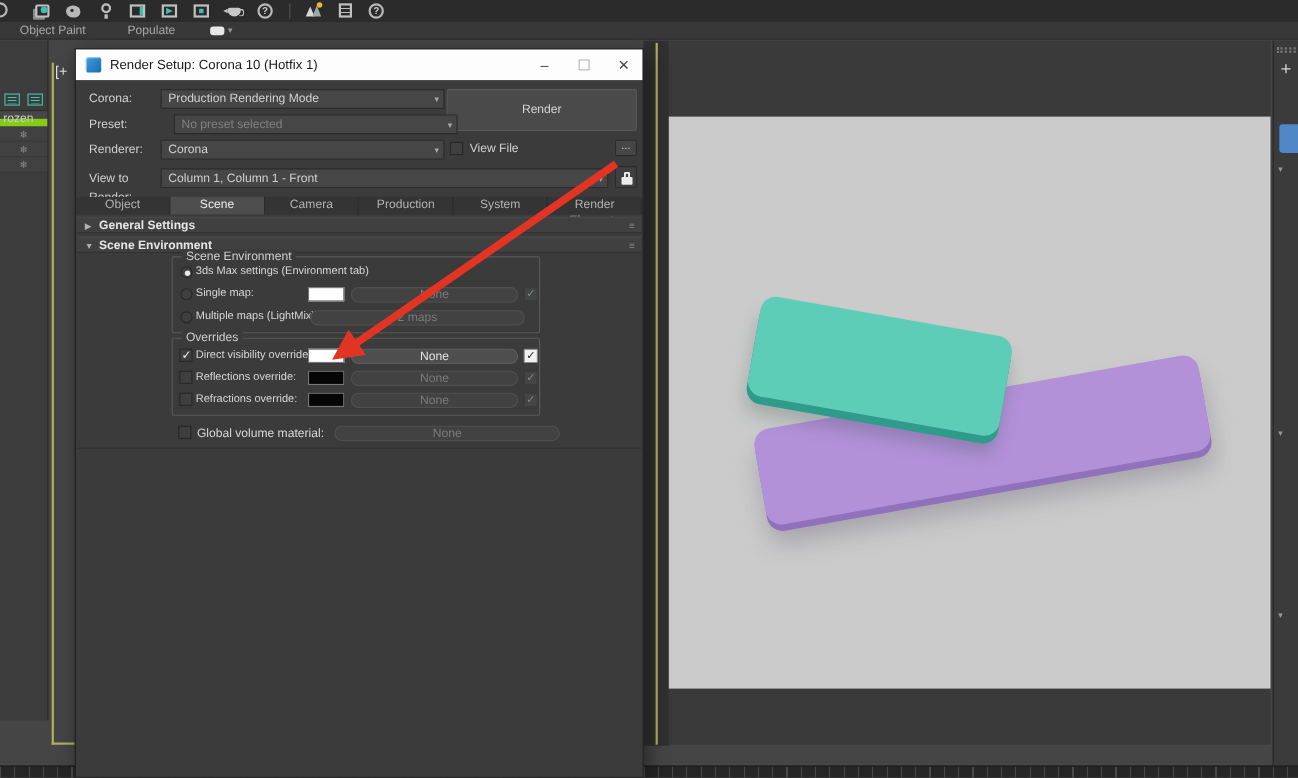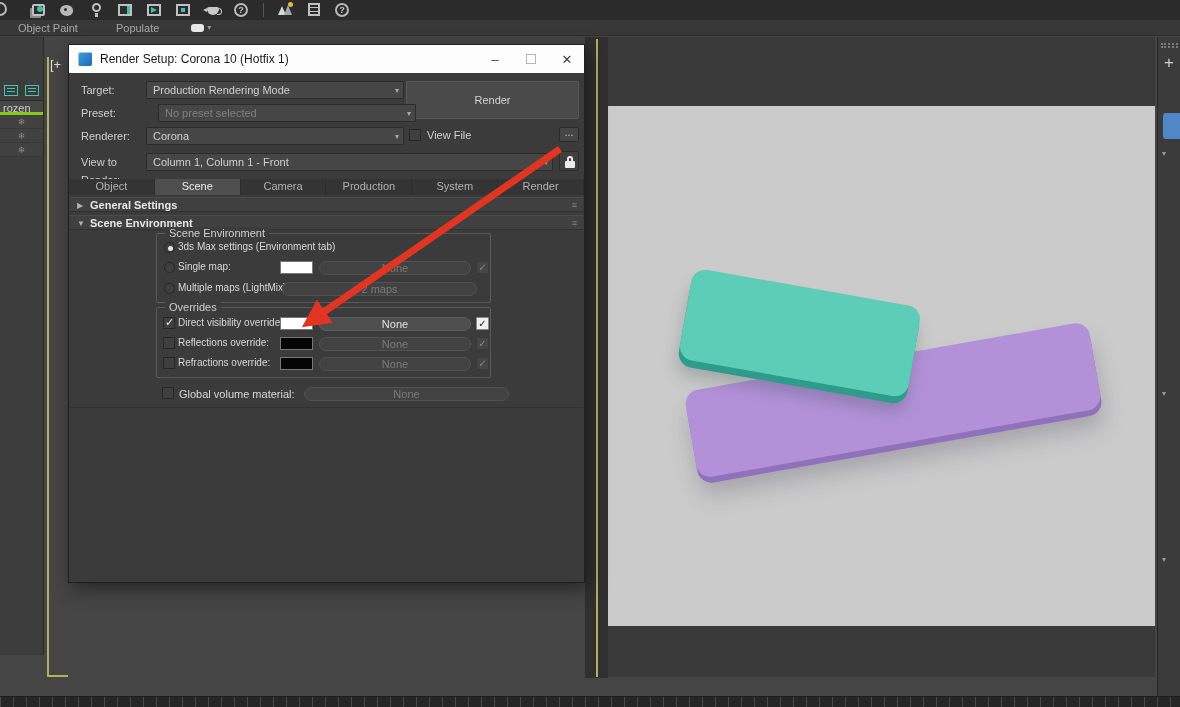--- a/index.html
+++ b/index.html
@@ -48,21 +48,21 @@
 
   
   .workspace { position:absolute; left:0; top:37px; width:1180px; height:670px; background:#454545; }
 
   
   .scene-explorer { position:absolute; left:0; top:0; width:44px; height:618px; background:#3c3c3c; border-right:1px solid #2a2a2a; }
   .se-toolbar { display:flex; gap:7px; padding:48px 0 4px 4px; }
   .se-ticon { width:14px; height:11px; border:1px solid #45c4b0; position:relative; }
   .se-ticon:after { content:''; position:absolute; left:2px; top:2px; right:2px; height:6px;
     background:repeating-linear-gradient(#45c4b0 0 1px, transparent 1px 3px); }
-  .se-header { height:15px; background:#474747; border-top:1px solid #2a2a2a; border-bottom:3px solid #84cc16;
+  .se-header { height:15px; background:#474747; border-top:1px solid #2a2a2a; border-bottom:7px solid #84cc16;
     color:#cfcfcf; font-size:11px; padding-left:3px; line-height:14px; }
   .se-row { height:14px; background:#414141; border-bottom:1px solid #383838; text-align:center;
     color:#8a8a8a; font-size:9px; line-height:14px; }
 
   
   .vp-border-left { position:absolute; left:47px; top:20px; width:2px; height:620px; background:#b1b15e; }
   .vp-border-bottom-l { position:absolute; left:47px; top:638px; width:21px; height:2px; background:#b1b15e; }
   .vp-corner-label { position:absolute; left:50px; top:20px; color:#e0e0e0; font-size:13px; }
 
   
@@ -82,21 +82,21 @@
   .cp-grip { margin:6px 2px 0 3px; height:5px; border-top:2px dotted #7a7a7a; border-bottom:2px dotted #7a7a7a; }
   .cp-plus { color:#cfcfcf; font-size:17px; text-align:center; margin-top:6px; line-height:18px; }
   .cp-blue { position:absolute; left:5px; top:76px; width:20px; height:26px; background:#4f87c7; border-radius:3px; }
   .cp-arrow { position:absolute; left:4px; color:#9a9a9a; font-size:8px; }
 
   
   .timeline { position:absolute; left:0; top:659px; width:1180px; height:11px; background:#262626;
     background-image:repeating-linear-gradient(90deg, #4a4a4a 0 1px, transparent 1px 13px); border-top:1px solid #1d1d1d; }
 
   
-  .dlg { position:absolute; left:68px; top:44px; width:517px; height:539px; background:#3b3b3b;
+  .dlg { position:absolute; left:68px; top:44px; width:517px; height:663px; background:#3b3b3b;
     border:1px solid #1f1f1f; box-shadow:4px 6px 18px rgba(0,0,0,0.45); z-index:5; }
   .dlg-title { position:absolute; left:0; top:0; right:0; height:28px; background:#fdfdfd; display:flex; align-items:center; }
   .dlg-app-icon { width:14px; height:14px; margin:0 8px 0 9px; border-radius:2px;
     background:linear-gradient(135deg,#3f9be0 0%, #1b6cb0 100%); box-shadow:inset 1px 1px 0 rgba(255,255,255,0.5); }
   .dlg-title-text { color:#1a1a1a; font-size:12px; }
   .dlg-winbtns { position:absolute; right:10px; top:0; height:28px; display:flex; align-items:center; gap:24px; }
   .wb { color:#444; font-size:13px; width:14px; text-align:center; }
   .wb-max { width:10px; height:10px; border:1px solid #b5b5b5; }
   .dlg-body { position:absolute; left:0; top:28px; right:0; bottom:0; background:#3b3b3b; }
 
@@ -262,21 +262,21 @@
       <div class="dlg-title-text">Render Setup: Corona 10 (Hotfix 1)</div>
       <div class="dlg-winbtns">
         <span class="wb">–</span>
         <span class="wb-max"></span>
         <span class="wb">✕</span>
       </div>
     </div>
 
     <div class="dlg-body">
 
-      <div class="fld-label" style="top:8px">Target:</div>
+      <div class="fld-label" style="top:8px">Corona:</div>
       <div class="dd" style="left:77px; top:8px; width:258px">
         <span>Production Rendering Mode</span>
         <span class="arr">▾</span>
       </div>
       <div class="render-btn">Render</div>
 
       <div class="fld-label" style="top:31px">Preset:</div>
       <div class="dd dim" style="left:89px; top:31px; width:258px">
         <span>No preset selected</span>
         <span class="arr">▾</span>

